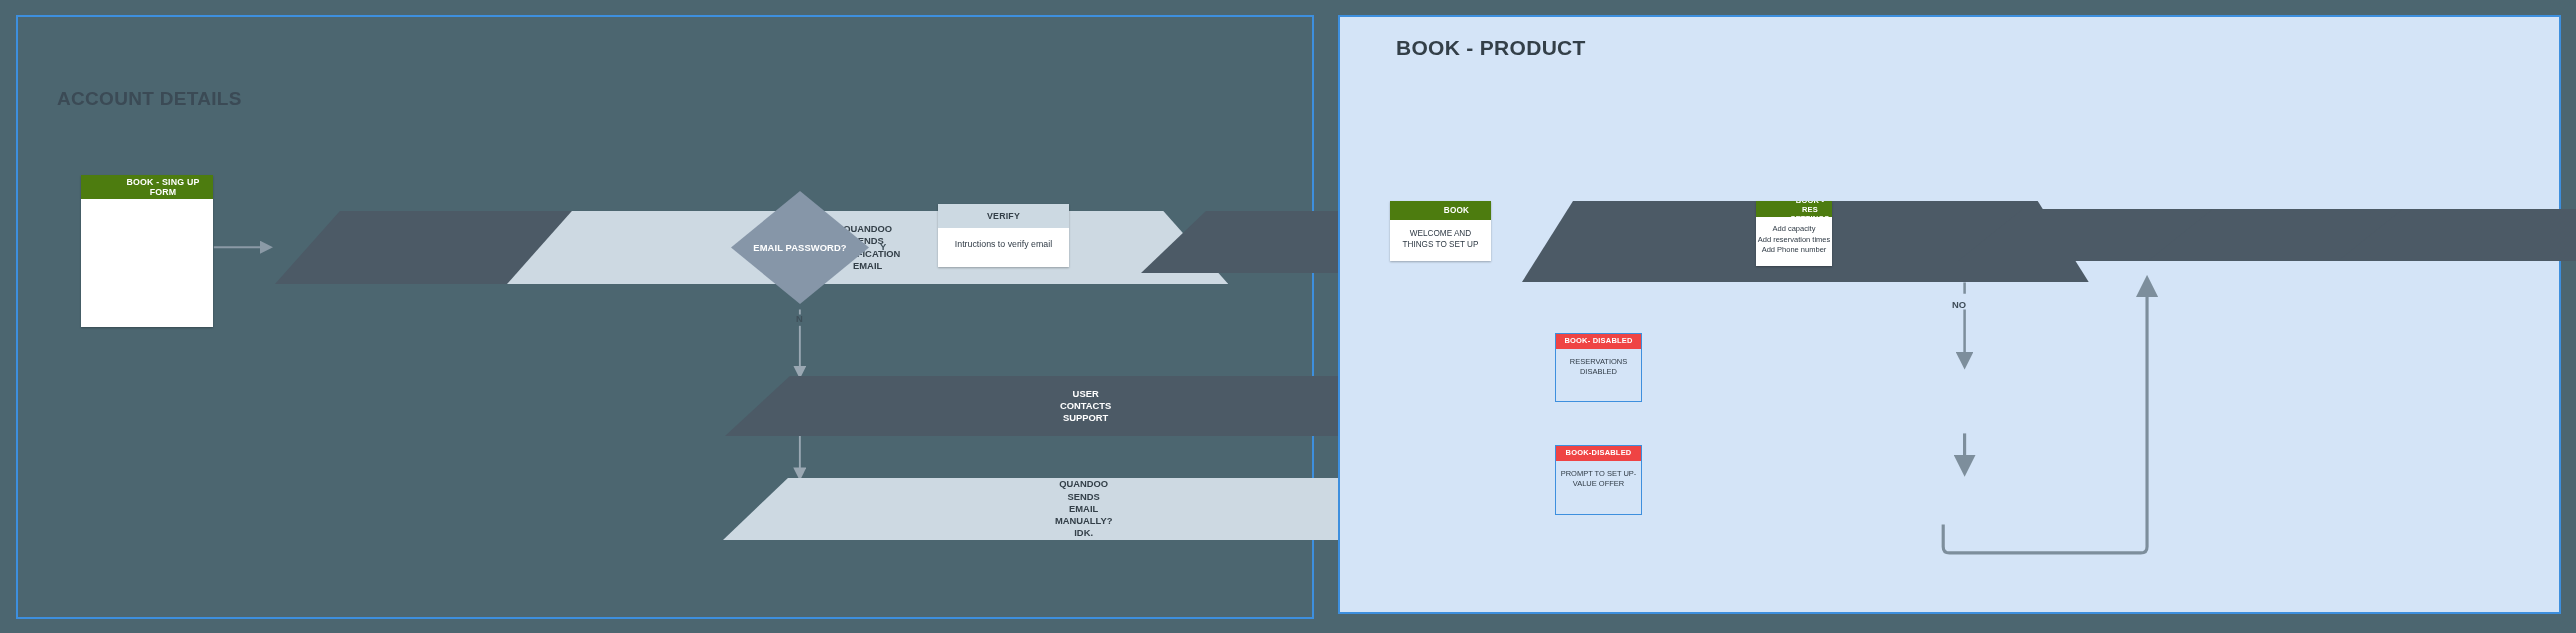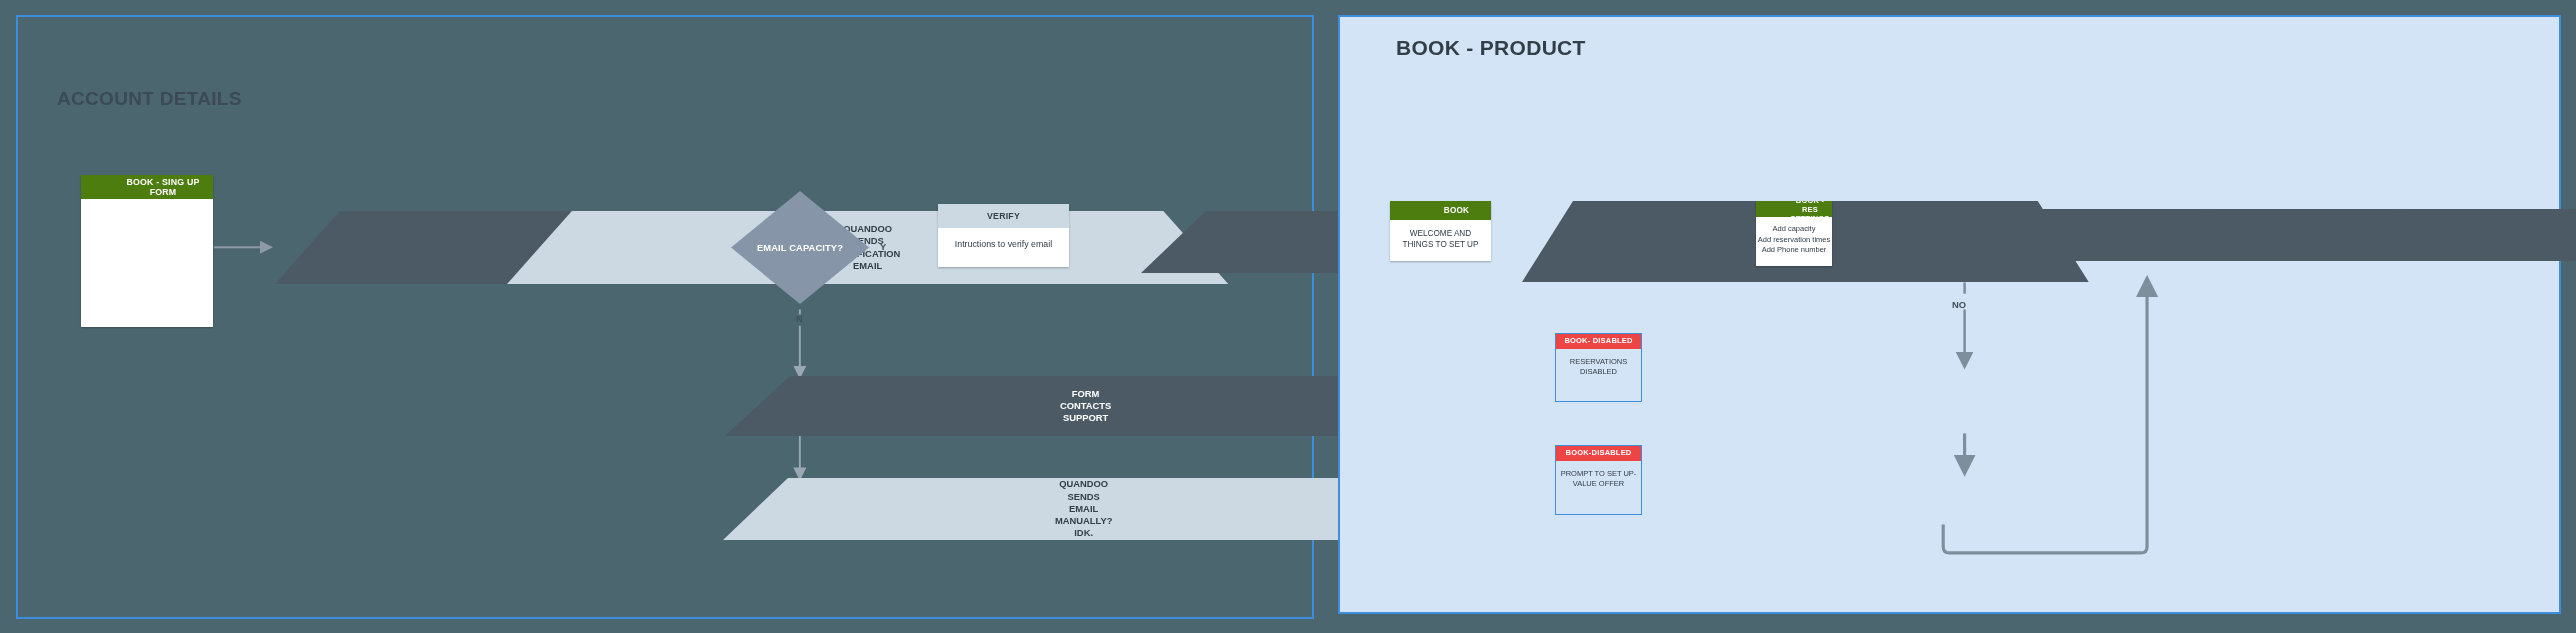--- a/index.html
+++ b/index.html
@@ -218,40 +218,40 @@
   <div class="node trapz trapz-dark" style="left:275px; top:211px; width:161px; height:73px; font-size:9.4px;">
     <span>USER CHOOSES TO CONTINUE</span>
   </div>
 
   <div class="node trapz trapz-light" style="left:507px; top:211px; width:158px; height:73px; font-size:9.4px;">
     <span>QUANDOO SENDS VERIFICATION EMAIL</span>
   </div>
 
   <div class="diamond-wrap" style="left:731px; top:191px; width:138px; height:113px;">
     <div class="diamond-shape"></div>
-    <span class="diamond-label">EMAIL CAPACITY?</span>
+    <span class="diamond-label">EMAIL PASSWORD?</span>
   </div>
 
   <span class="edge-label dark-bg" style="left:880px; top:241px;">Y</span>
 
   <span class="edge-label dark-bg" style="left:796px; top:313px;">N</span>
 
   <div class="card card-verify" style="left:938px; top:204px; width:131px; height:63px;">
     <div class="card-header" style="height:24px; font-size:8.8px;">VERIFY</div>
     <div class="card-body" style="font-size:8.8px; padding-top:10px;">
       <span class="line">Intructions to verify email</span>
     </div>
   </div>
 
   <div class="node trapz trapz-dark" style="left:1141px; top:211px; width:160px; height:62px; font-size:9.4px;">
     <span>USER CLICK ON THE LINK</span>
   </div>
 
   <div class="node trapz trapz-dark" style="left:725px; top:376px; width:157px; height:60px; font-size:9.4px;">
-    <span>FORM CONTACTS SUPPORT</span>
+    <span>USER CONTACTS SUPPORT</span>
   </div>
 
   <div class="node trapz trapz-light" style="left:723px; top:478px; width:160px; height:62px; font-size:9.4px;">
     <span>QUANDOO SENDS EMAIL MANUALLY? IDK.</span>
   </div>
 
   <div class="panel" id="panel-right"></div>
   <div class="panel-title" id="title-right">BOOK - PRODUCT</div>
 
   <div class="conn" style="left:1338px;top:14.5px;width:1223px;height:599px;">

